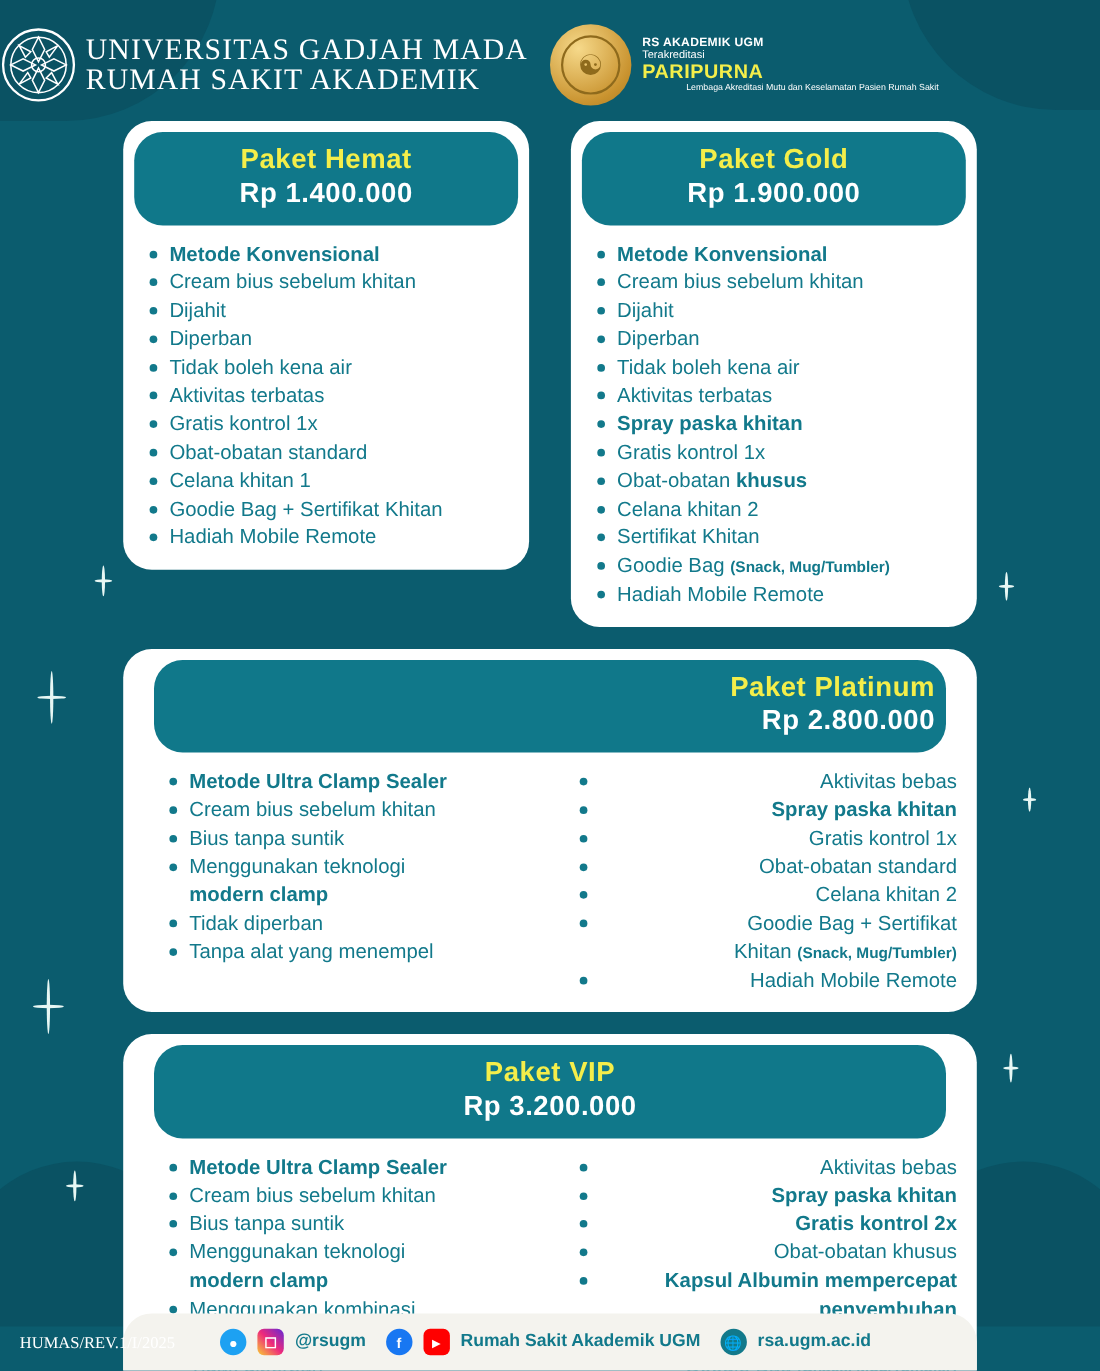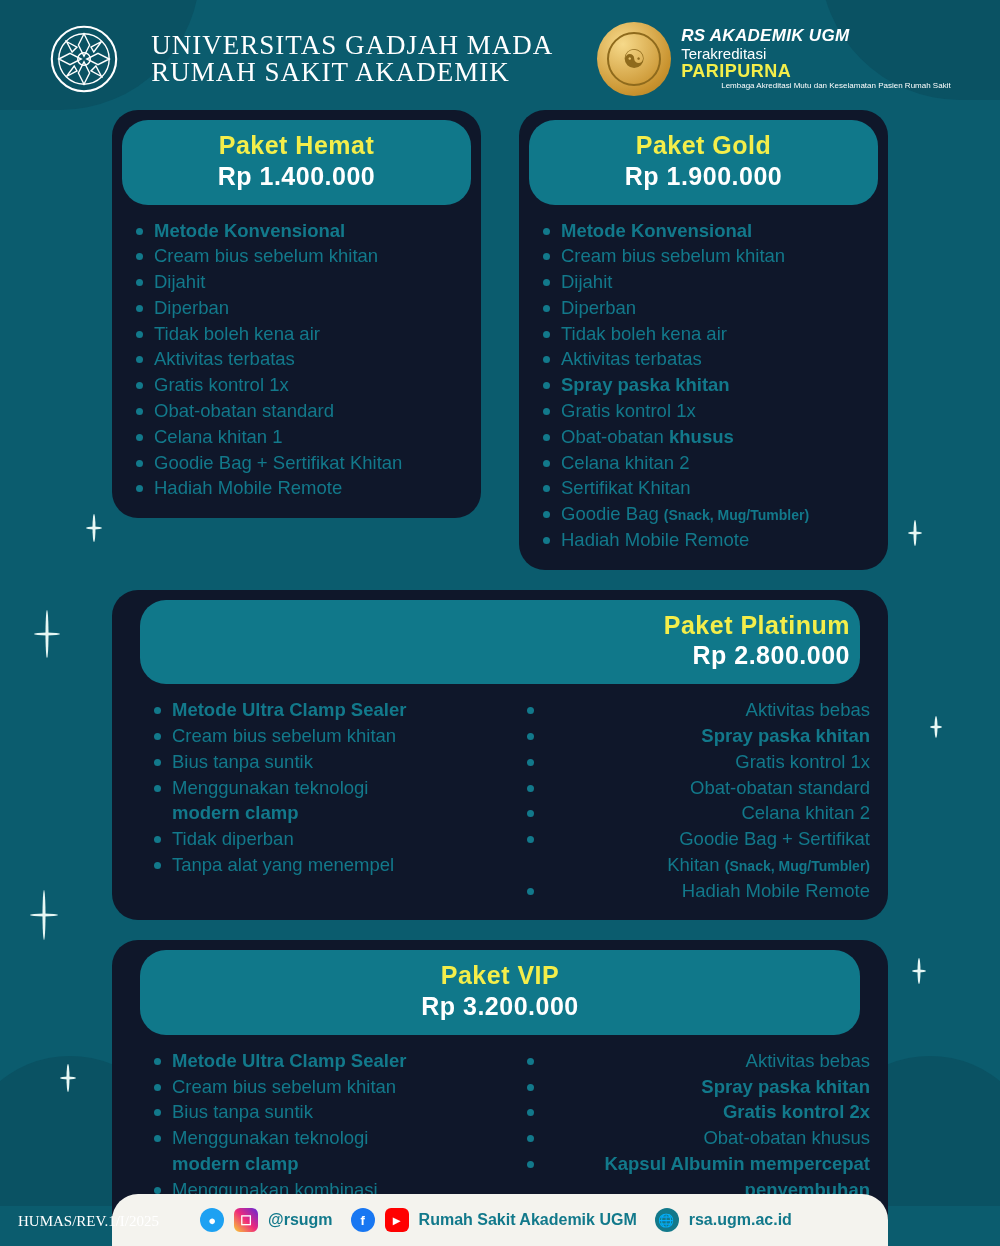--- a/index.html
+++ b/index.html
@@ -40,22 +40,22 @@
     border-radius: 50%;
   }
   .spark:after {
     width: 100%; height: 3px; transform: translate(-50%,-50%);
     border-radius: 50%;
   }
 
   
   .header {
     position: relative;
-    display: flex; align-items: center; justify-content: center;
-    gap: 32px;
+    display: flex; align-items: center; 
+    gap: 8px;
     padding: 22px 0 10px 0;
   }
   .ugm-logo { width: 70px; height: 70px; flex: none; }
   .ugm-text {
     color: #ffffff;
     line-height: 1.0;
   }
   .ugm-text .l1 {
     font-family: "Liberation Serif", serif;
     font-size: 27px; letter-spacing: 1px; font-weight: 400;
@@ -75,33 +75,33 @@
     flex: none;
     position: relative;
   }
   .akred-badge .inner {
     width: 54px; height: 54px; border-radius: 50%;
     border: 2px solid #8e6a1c;
     display: flex; align-items: center; justify-content: center;
     font-size: 26px; color: #8e6a1c;
   }
   .akred-text { color: #fff; line-height: 1.1; }
-  .akred-text .t1 { font-size: 17px; font-weight: bold; letter-spacing: .3px; font-style: italic; }
-  .akred-text .t2 { font-size: 15px; }
+  .akred-text .t1 { font-size: 11px; font-weight: bold; letter-spacing: .3px; }
+  .akred-text .t2 { font-size: 10px; }
   .akred-text .t3 {
     font-size: 18px; font-weight: bold; color: #f4ee4a;
     letter-spacing: .5px; line-height: 1.05;
   }
   .akred-text .t4 { font-size: 8px; line-height: 1.25; margin-left: 40px; }
 
   
   .cards { position: relative; padding: 4px 112px 0 112px; }
   .row2 { display: flex; gap: 38px; align-items: flex-start; }
   .card {
-    background: #0f172a;
+    background: #ffffff;
     border-radius: 26px;
     padding: 0 0 16px 0;
     position: relative;
     margin-bottom: 20px;
     overflow: hidden;
   }
   .card.half { flex: 1; }
   .card-head {
     background: #10788a;
     border-radius: 26px;

